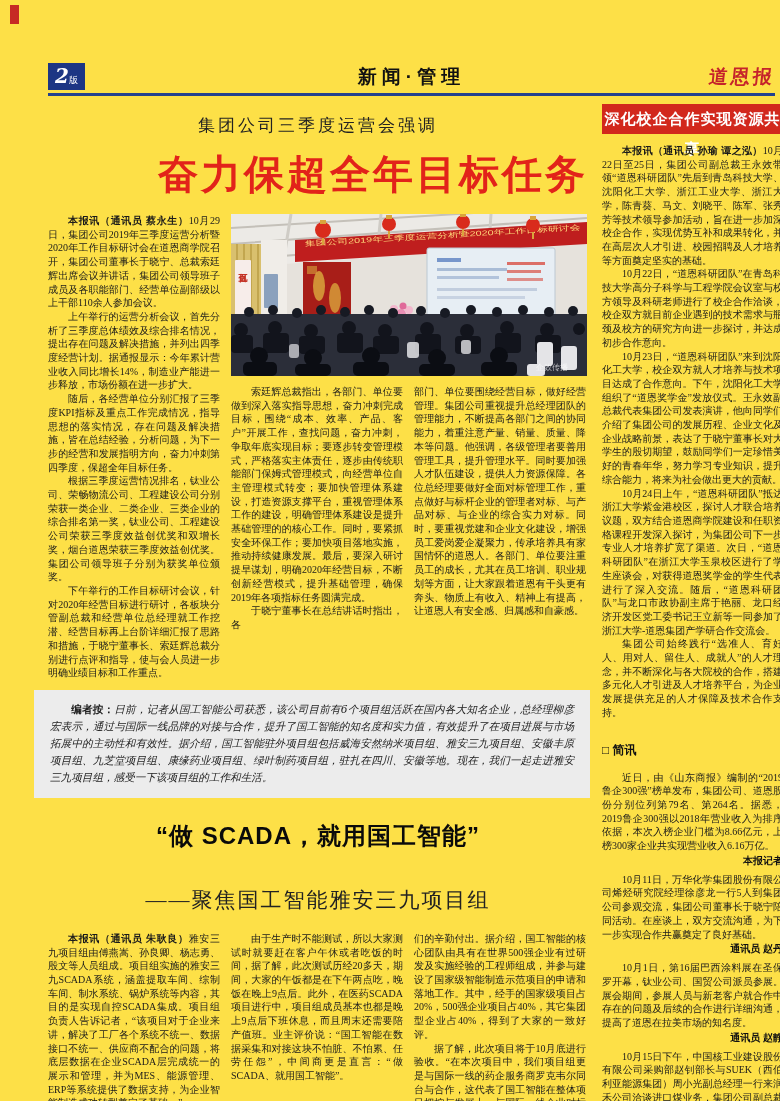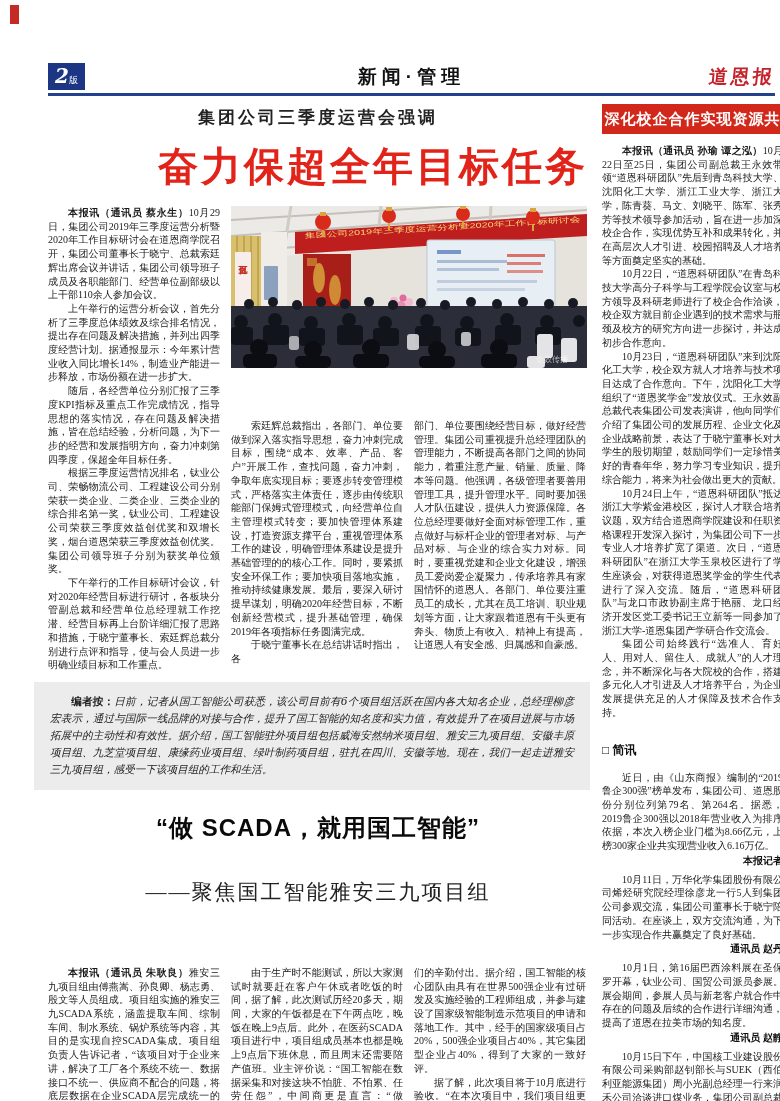--- a/index.html
+++ b/index.html
@@ -1,41 +1,41 @@
 <!DOCTYPE html>
 <html><head>
 <meta charset="utf-8">
 <style>
   * { margin:0; padding:0; box-sizing:border-box; }
   body { background:#888; font-family:"Liberation Serif", serif; }
-  .page { position:relative; width:780px; height:1101px; background:#ffffff; margin:0 auto; overflow:hidden; padding:56px 5px 4px 48px; }
+  .page { position:relative; width:780px; height:1101px; background:#fde047; margin:0 auto; overflow:hidden; padding:56px 5px 4px 48px; }
   .corner-mark { position:absolute; left:10px; top:5px; width:9px; height:19px; background:#c62a24; }
 
   
   .header { display:flex; align-items:flex-end; width:727px; height:34px; position:relative; }
   .edition-box { width:37px; height:27px; background:#1d3684; color:#fff; text-align:center; line-height:26px; font-family:"DejaVu Serif", serif; }
   .ed-num { font-size:20px; font-style:italic; font-weight:bold; }
   .ed-char { font-size:9px; }
   .section-title { position:absolute; left:0; right:0; text-align:center; font-family:Liberation Sans, sans-serif; font-weight:bold; font-size:19px; letter-spacing:5px; color:#111; }
   .masthead { margin-left:auto; font-family:"DejaVu Serif", serif; font-weight:bold; font-size:19px; color:#c5232b; letter-spacing:3px; transform:skewX(-6deg); }
   .header-rule { width:727px; height:3px; background:#24418e; margin-top:3px; }
 
   .content { display:flex; gap:14px; margin-top:8px; }
   .main-col { width:540px; flex:0 0 540px; }
   .sidebar { width:181px; flex:0 0 181px; }
 
   
-  .kicker { text-align:center; font-size:17px; letter-spacing:3px; color:#222; margin-top:2px;font-weight:bold; }
+  .kicker { text-align:center; font-size:17px; letter-spacing:3px; color:#222; margin-top:10px; }
   .headline1 { text-align:right; font-family:"Liberation Sans", sans-serif; font-weight:900; font-size:40px; letter-spacing:3px; color:#e2231a; margin:10px 0 12px; }
   .a1-row { display:flex; gap:11px; }
   .a1-left { flex:0 0 172px; }
   .a1-right { flex:1; }
   .photo-wrap { width:356px; height:162px; margin-bottom:9px; }
   .twocols, .threecols { display:flex; gap:11px; }
-  .c { flex:0 0 172px;margin-top:42px; }
+  .c { flex:0 0 172px; }
   .body-text p { font-size:10px; line-height:13.7px; text-align:justify; text-indent:2em; color:#1a1a1a; }
   .body-text p.noindent { text-indent:0; }
   .lead { font-weight:bold; font-family:"Liberation Sans", sans-serif; }
 
   
   .note { width:556px; margin:10px 0 0 -14px; background:#ececec; padding:11px 16px 12px; font-family:"DejaVu Serif", serif; font-style:italic; font-size:10.6px; line-height:17px; text-align:justify; color:#222; }
   .note .note-label { font-weight:bold; font-style:normal; font-family:"Liberation Sans", sans-serif; }
   .note .note-body { display:inline; }
   .note-first { text-indent:2em; }
 

